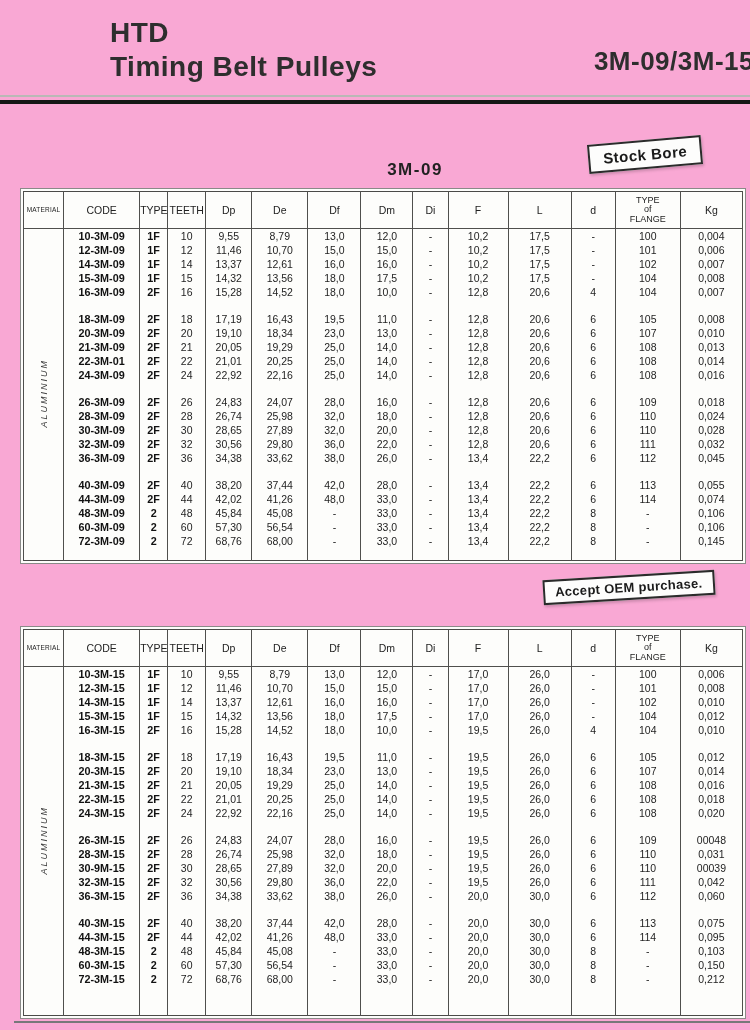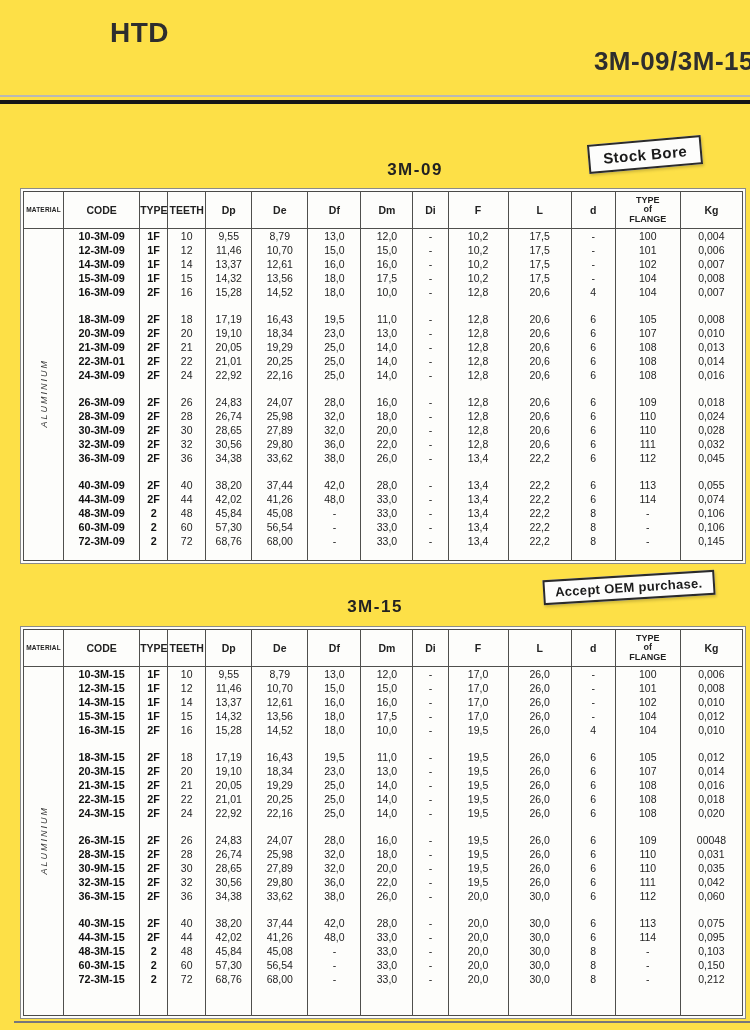--- a/index.html
+++ b/index.html
@@ -1,19 +1,19 @@
 <!DOCTYPE html>
 <html><head>
 <meta charset="utf-8">
 <style>
   html,body{margin:0;padding:0;}
   .page{
     position:relative;
     width:750px;height:1030px;
-    background:#fde047;
+    background:#f9a8d4;
     overflow:hidden;
     font-family:"Liberation Sans","DejaVu Sans",sans-serif;
     color:#1c1c1c;
   }
   
   .hdr-left{
     position:absolute;left:110px;top:16px;
     font-size:28px;font-weight:bold;line-height:34px;
     color:#2e2e2e;letter-spacing:0.5px;
   }
@@ -45,21 +45,21 @@
     border:1px solid #8a8a88;padding:2px;background:#fdfdfb;
   }
   .wrap-1{top:188px;}
   .wrap-2{top:626px;}
   table.spec{
     width:720px;border-collapse:collapse;table-layout:fixed;
     border:1px solid #4a4a48;
   }
   table.spec thead th{
     border:1px solid #4f4f4d;border-top:none;
-    font-weight:bold;font-size:10.5px;color:#222;
+    font-weight:normal;font-size:10.5px;color:#222;
     height:36px;padding:0;text-align:center;vertical-align:middle;
     white-space:pre-line;line-height:1.15;margin-top:20px;
   }
   table.spec thead th.th-material{font-size:6.5px;letter-spacing:0.2px;}
   table.spec thead th.th-flange{font-size:9px;line-height:1.05;}
   table.spec td{
     border-left:1px solid #4f4f4d;border-right:1px solid #4f4f4d;
     font-size:10.5px;text-align:center;vertical-align:middle;
     height:14px;padding:0;color:#1d1d1d;
   }
@@ -75,20 +75,21 @@
   }
   .page-bottom-line{position:absolute;left:14px;top:1021px;width:736px;height:2px;background:#77777a;}
 </style>
 </head>
 <body>
 
 <div class="page">
 
   <div class="hdr-left">
     <div>HTD</div>
+    <div>Timing Belt Pulleys</div>
   </div>
   <div class="hdr-right">3M-09/3M-15</div>
 
   <div class="rule-thin"></div>
   <div class="rule-thick"></div>
 
   <div class="badge badge-stock">Stock Bore</div>
 
   <div class="tbl-title title-1">3M-09</div>
 
@@ -491,21 +492,20 @@
             <td></td>
             <td></td>
             <td></td>
           </tr>
         </tbody>
     </table>
   </div>
 
   <div class="badge badge-oem">Accept OEM purchase.</div>
 
-  <div class="tbl-title title-2">3M-15</div>
 
   <div class="table-wrap wrap-2">
     <table class="spec">
       <colgroup>
         <col style="width:40px">
           <col style="width:76px">
           <col style="width:28px">
           <col style="width:38px">
         <col style="width:46px">
           <col style="width:56px">
@@ -756,21 +756,21 @@
             <td>30</td>
             <td>28,65</td>
             <td>27,89</td>
             <td>32,0</td>
             <td>20,0</td>
             <td>-</td>
             <td>19,5</td>
             <td>26,0</td>
             <td>6</td>
             <td>110</td>
-            <td>0,035</td>
+            <td>00039</td>
           </tr>
           <tr>
             <td class="b">32-3M-15</td>
             <td class="b">2F</td>
             <td>32</td>
             <td>30,56</td>
             <td>29,80</td>
             <td>36,0</td>
             <td>22,0</td>
             <td>-</td>

